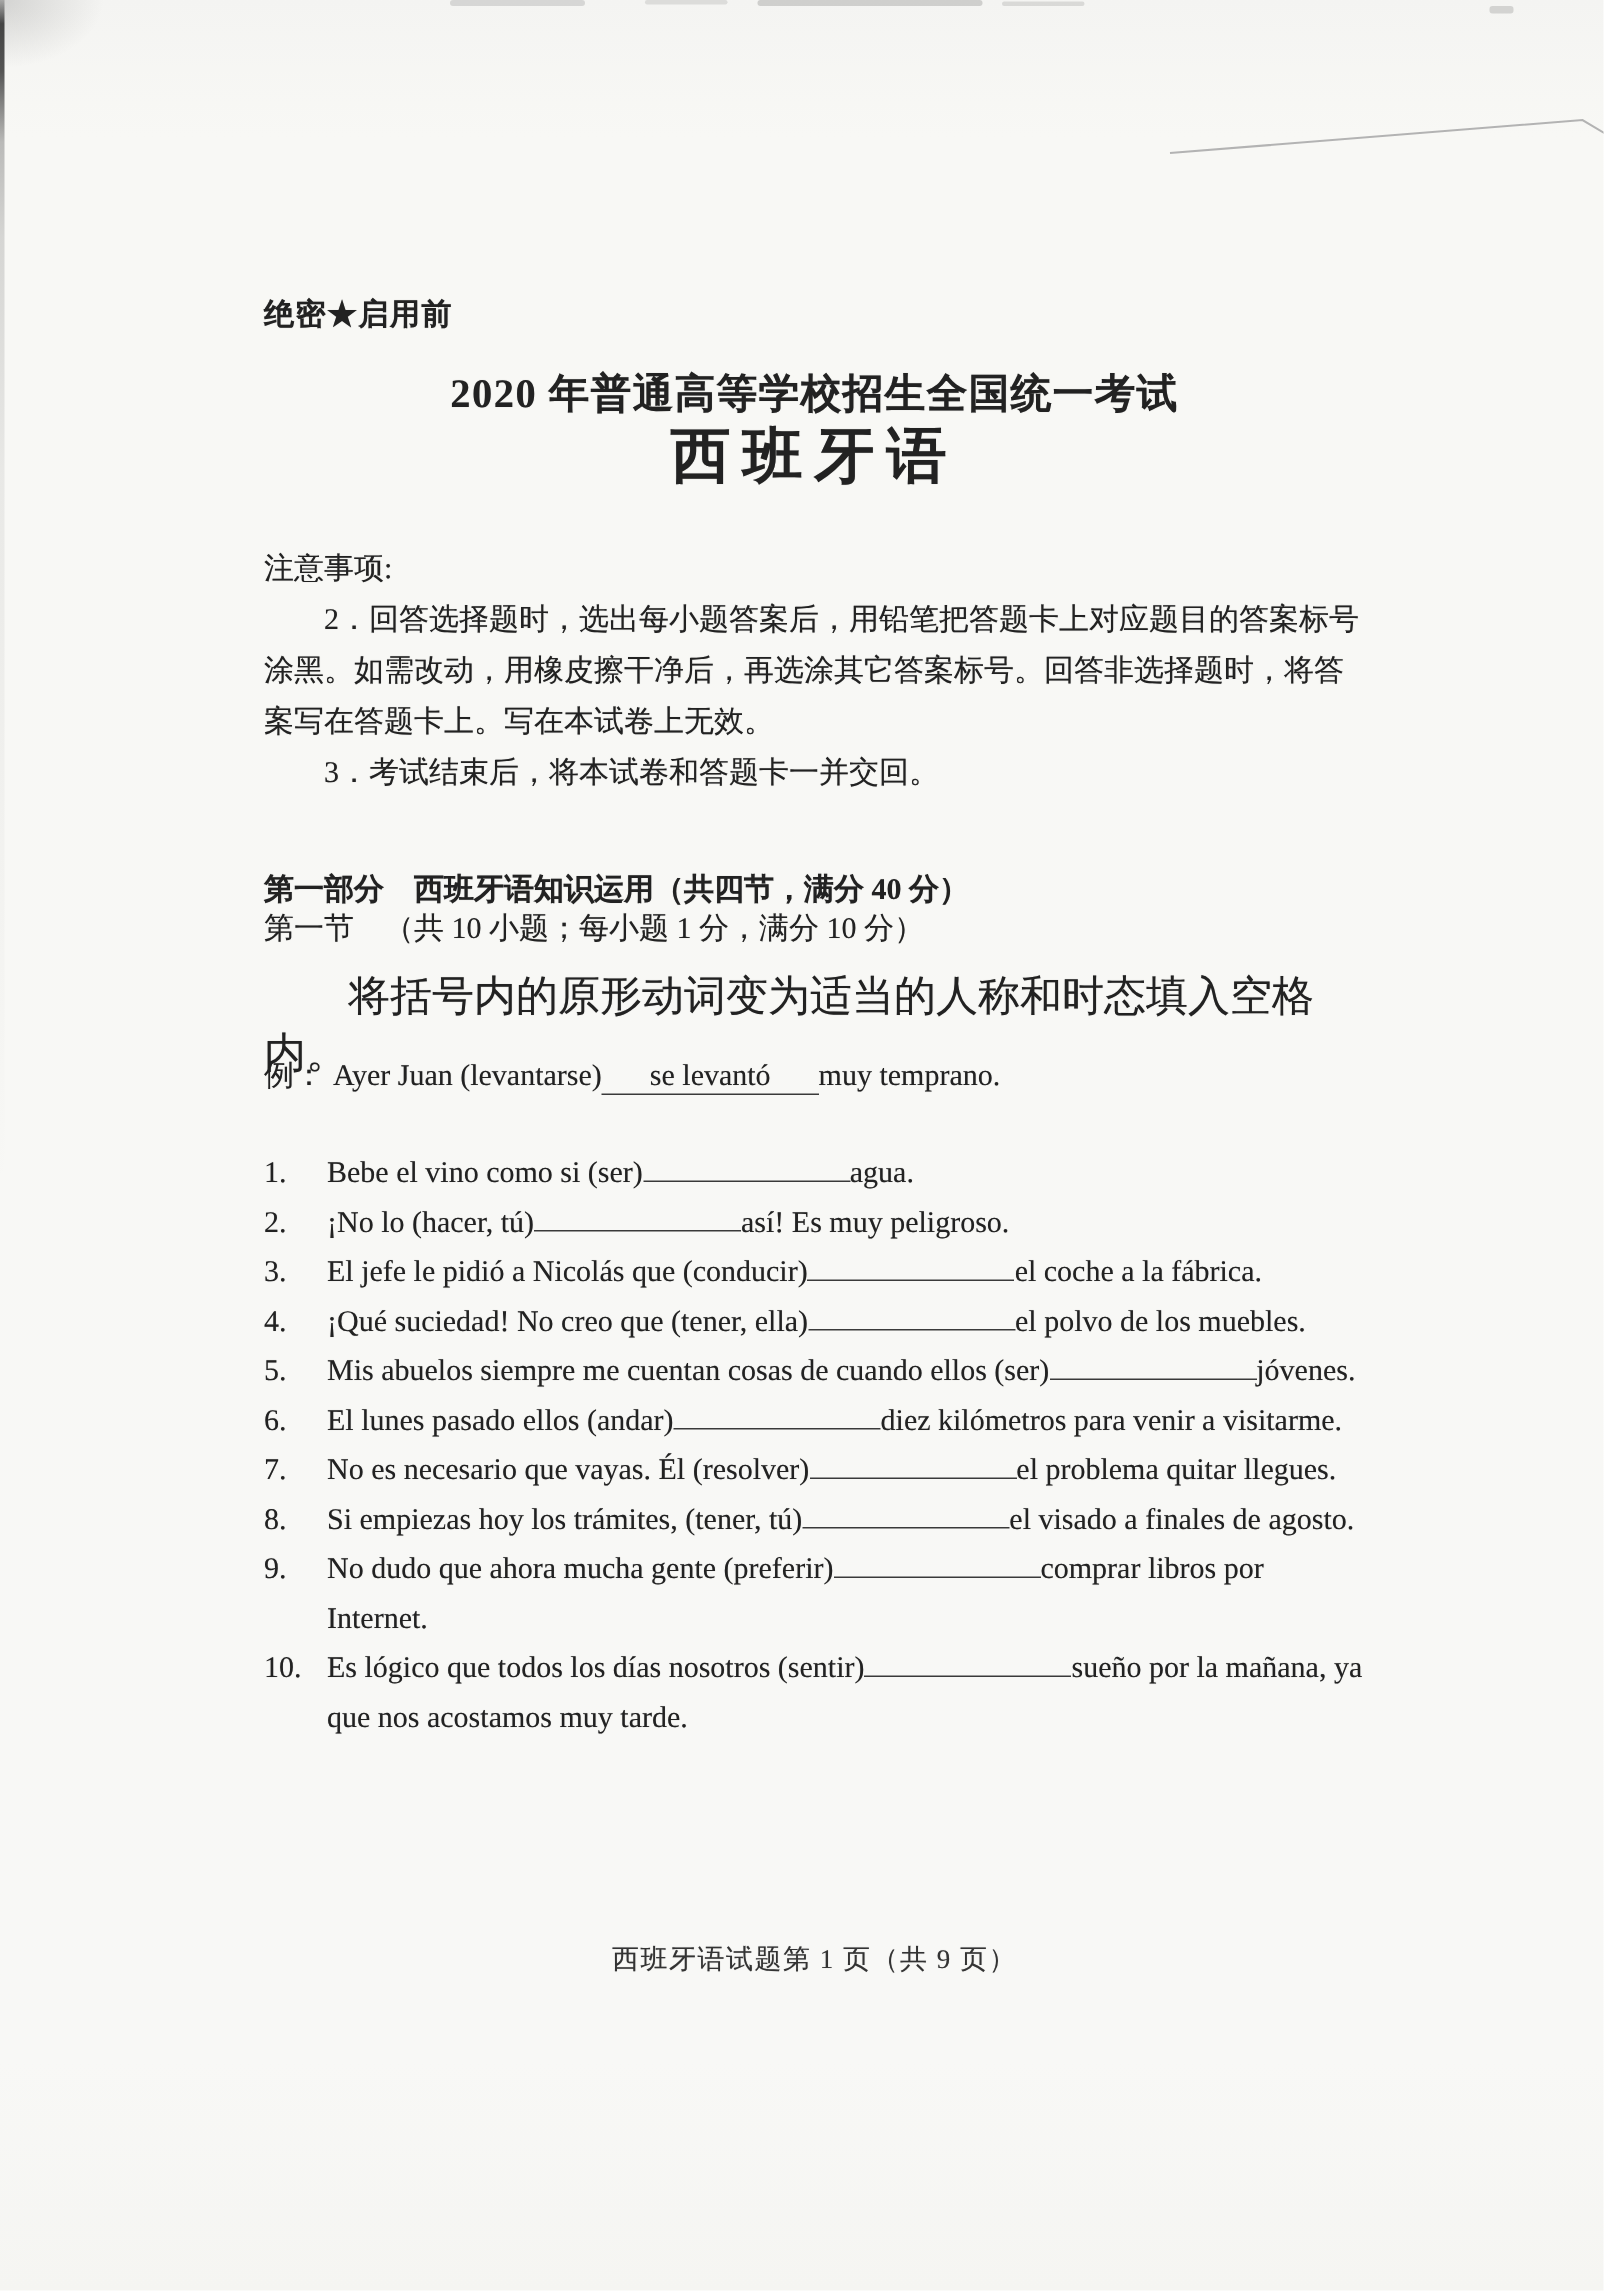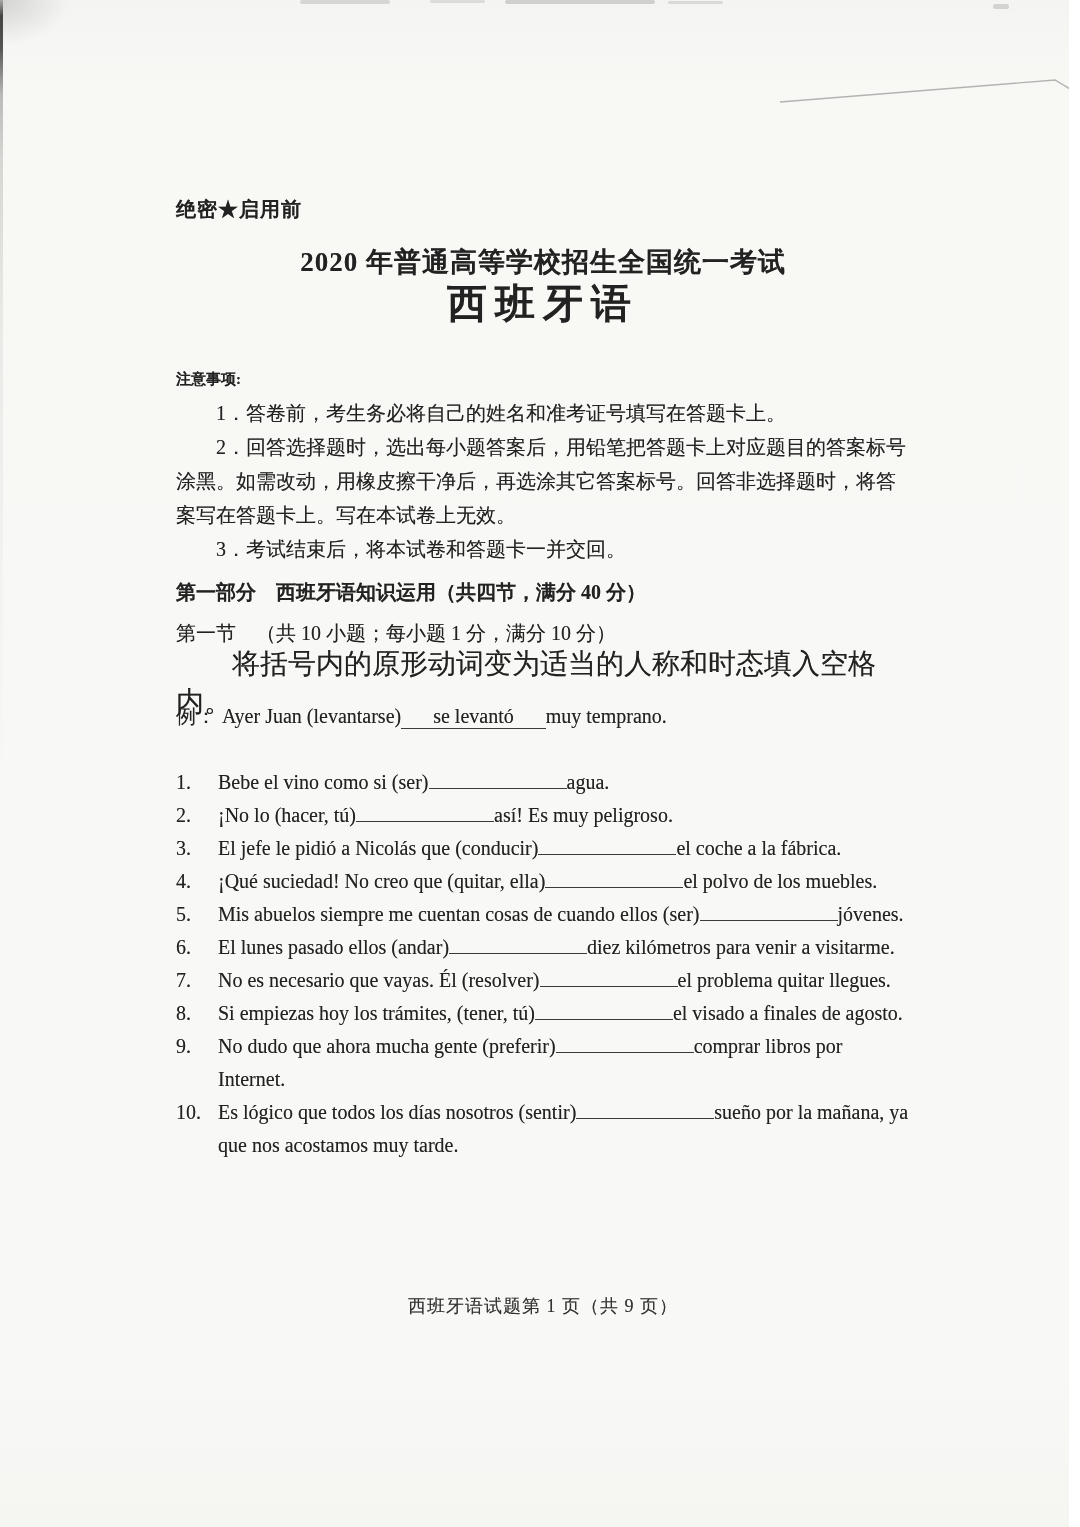--- a/index.html
+++ b/index.html
@@ -15,24 +15,24 @@
   .top-smudge{position:absolute;background:#6f6f6f;border-radius:2px;}
   .corner-shade{position:absolute;left:0;top:0;width:70px;height:46px;
     background:radial-gradient(ellipse at 0 0,rgba(60,60,60,.18),rgba(60,60,60,0) 70%);}
   .crease-svg{position:absolute;left:740px;top:70px;}
   
   .content{position:absolute;left:176px;top:0;width:734px;}
   .classification{position:absolute;top:196px;left:0;font-size:20px;font-weight:700;letter-spacing:1px;}
   .title{position:absolute;top:244px;left:0;width:100%;text-align:center;font-size:27px;font-weight:700;letter-spacing:1px;}
   .subject{position:absolute;top:276px;left:0;width:100%;text-align:center;font-size:40px;font-weight:700;letter-spacing:8px;}
   .notices{position:absolute;top:362px;left:0;width:100%;font-size:20px;line-height:34px;}
-  .notices h3{margin:0;font-size:15px;font-weight:700;line-height:34px;}
+  .notices h3{margin:0;font-size:20px;font-weight:400;line-height:34px;}
   .notices p{margin:0;text-indent:2em;}
   .part-heading{position:absolute;top:579px;left:0;font-size:20px;font-weight:700;}
-  .subsection-heading{position:absolute;top:620px;left:0;font-size:20px;}
+  .subsection-heading{position:absolute;top:605px;left:0;font-size:20px;}
   .instruction{position:absolute;top:645px;left:0;width:100%;font-size:28px;text-indent:2em;}
   .example{position:absolute;top:703px;left:0;width:100%;font-size:20px;}
   .example .ex-label{margin-right:6px;}
   .blank{display:inline-block;width:138px;border-bottom:1.3px solid #3a3a3a;height:2px;vertical-align:baseline;}
   .blank-answer{display:inline-block;border-bottom:1.3px solid #3a3a3a;padding:0 32px;text-align:center;}
   .questions{position:absolute;top:766px;left:0;width:100%;}
   .q-row{display:flex;font-size:20px;line-height:33px;}
   .q-num{width:42px;flex:0 0 42px;}
   .q-text{flex:1;}
   .footer{position:absolute;top:1294px;left:0;width:100%;text-align:center;font-size:18px;letter-spacing:1px;color:#333;}
@@ -57,21 +57,20 @@
   <div class="content">
 
     <div class="classification">绝密★启用前</div>
 
     <div class="title">2020 年普通高等学校招生全国统一考试</div>
 
     <div class="subject">西班牙语</div>
 
     <div class="notices">
       <h3>注意事项:</h3>
-      <p>1．答卷前，考生务必将自己的姓名和准考证号填写在答题卡上。</p>
       <p>2．回答选择题时，选出每小题答案后，用铅笔把答题卡上对应题目的答案标号涂黑。如需改动，用橡皮擦干净后，再选涂其它答案标号。回答非选择题时，将答案写在答题卡上。写在本试卷上无效。</p>
       <p>3．考试结束后，将本试卷和答题卡一并交回。</p>
     </div>
 
     <div class="part-heading">第一部分　西班牙语知识运用（共四节，满分 40 分）</div>
 
     <div class="subsection-heading">第一节　（共 10 小题；每小题 1 分，满分 10 分）</div>
 
     <div class="instruction">将括号内的原形动词变为适当的人称和时态填入空格内。</div>
 
@@ -87,21 +86,21 @@
       <div class="q-row">
         <span class="q-num">2.</span>
         <span class="q-text"><span>¡No lo (hacer, tú)</span><span class="blank"></span><span>así! Es muy peligroso.</span></span>
       </div>
       <div class="q-row">
         <span class="q-num">3.</span>
         <span class="q-text"><span>El jefe le pidió a Nicolás que (conducir)</span><span class="blank"></span><span>el coche a la fábrica.</span></span>
       </div>
       <div class="q-row">
         <span class="q-num">4.</span>
-        <span class="q-text"><span>¡Qué suciedad! No creo que (quitar, ella)</span><span class="blank"></span><span>el polvo de los muebles.</span></span>
+        <span class="q-text"><span>¡Qué suciedad! No creo que (tener, ella)</span><span class="blank"></span><span>el polvo de los muebles.</span></span>
       </div>
       <div class="q-row">
         <span class="q-num">5.</span>
         <span class="q-text"><span>Mis abuelos siempre me cuentan cosas de cuando ellos (ser)</span><span class="blank"></span><span>jóvenes.</span></span>
       </div>
       <div class="q-row">
         <span class="q-num">6.</span>
         <span class="q-text"><span>El lunes pasado ellos (andar)</span><span class="blank"></span><span>diez kilómetros para venir a visitarme.</span></span>
       </div>
       <div class="q-row">

